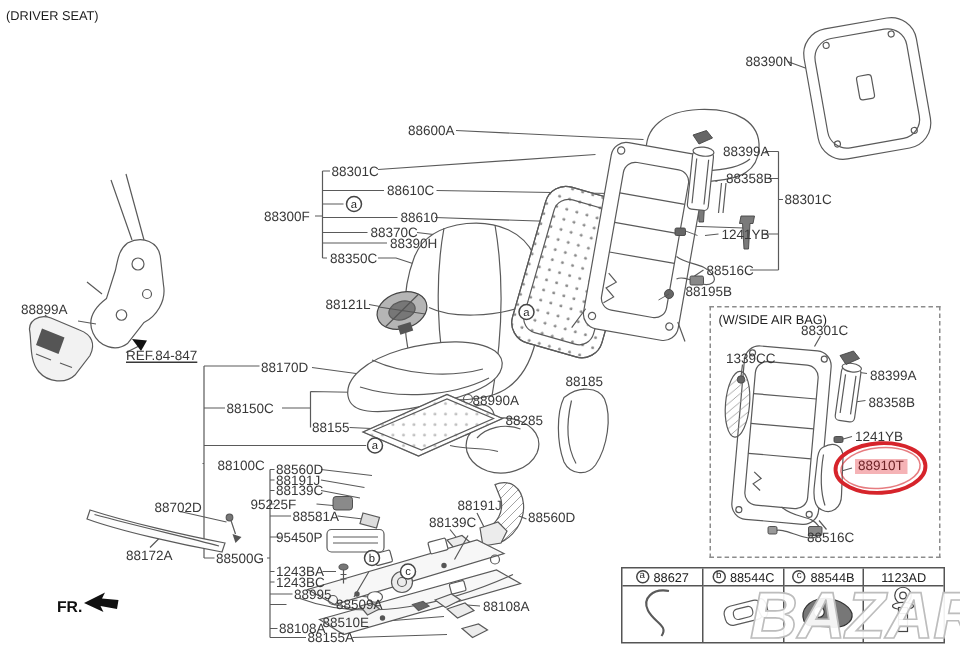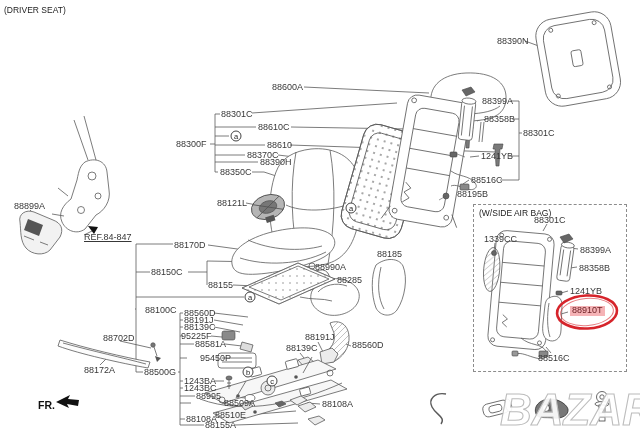--- a/index.html
+++ b/index.html
@@ -285,23 +285,23 @@
       <div class="part-label" style="left: 217px; top: 199px;">88121L</div>
       <div class="part-label" style="left: 14px; top: 202px;">88899A</div>
       <div class="part-label underline" style="left: 84px; top: 233px;">REF.84-847</div>
       <div class="part-label" style="left: 174px; top: 241px;">88170D</div>
       <div class="part-label" style="left: 151px; top: 268px;">88150C</div>
       <div class="part-label" style="left: 208px; top: 281px;">88155</div>
       <div class="part-label" style="left: 101px; top: 306px; margin-left: 44px;">88100C</div>
       <div class="part-label" style="left: 184px; top: 309px;">88560D</div>
       <div class="part-label" style="left: 184px; top: 316px;">88191J</div>
       <div class="part-label" style="left: 184px; top: 323px;">88139C</div>
-      <div class="part-label" style="left: 181px; top: 332px;">95225F</div>
+      <div class="part-label" style="left: 167px; top: 332px;">95225F</div>
       <div class="part-label" style="left: 195px; top: 340px;">88581A</div>
-      <div class="part-label" style="left: 200px; top: 354px;">95450P</div>
+      <div class="part-label" style="left: 184px; top: 354px;">95450P</div>
       <div class="part-label" style="left: 103px; top: 334px;">88702D</div>
       <div class="part-label" style="left: 84px; top: 366px;">88172A</div>
       <div class="part-label" style="left: 144px; top: 368px;">88500G</div>
       <div class="part-label" style="left: 184px; top: 377px;">1243BA</div>
       <div class="part-label" style="left: 184px; top: 384px;">1243BC</div>
       <div class="part-label" style="left: 196px; top: 392px;">88995</div>
       <div class="part-label" style="left: 192px; top: 399px; margin-left: 32px;">88509A</div>
       <div class="part-label" style="left: 186px; top: 415px;">88108A</div>
       <div class="part-label" style="left: 215px; top: 411px;">88510E</div>
       <div class="part-label" style="left: 205px; top: 421px;">88155A</div>
@@ -328,20 +328,41 @@
       <div class="part-label" style="left: 538px; top: 354px;">88516C</div>
     </div>
   <div id="callouts">
       <span class="callout" style="left: 236px; top: 136px;">a</span>
       <span class="callout" style="left: 351px; top: 208px;">a</span>
       <span class="callout" style="left: 250px; top: 297px;">a</span>
       <span class="callout" style="left: 248px; top: 372px;">b</span>
       <span class="callout" style="left: 272px; top: 381px;">c</span>
     </div>
 
+  <div class="ref-table">
+      <div class="ref-cell">
+        <span class="callout-inline">a</span>
+        <span>88627</span>
+      </div>
+      <div class="ref-cell">
+        <span class="callout-inline">b</span>
+        <span>88544C</span>
+      </div>
+      <div class="ref-cell">
+        <span class="callout-inline">c</span>
+        <span>88544B</span>
+      </div>
+      <div class="ref-cell last">
+        <span>1123AD</span>
+      </div>
+      <div class="ref-cell body"></div>
+      <div class="ref-cell body"></div>
+      <div class="ref-cell body"></div>
+      <div class="ref-cell body last"></div>
+    </div>
 
   <div class="fr">FR.</div>
 
   <svg class="overlay" width="640" height="437" viewBox="0 0 640 437">
     <ellipse cx="587" cy="312" rx="30" ry="16.5" fill="none" stroke="#d6242b" stroke-width="2.6" transform="rotate(-3 587 312)"></ellipse>
     <ellipse cx="587" cy="312" rx="26.5" ry="13.5" fill="none" stroke="#d6242b" stroke-width="1" opacity="0.6" transform="rotate(-5 587 312)"></ellipse>
     <text x="577" y="425" text-anchor="middle" font-family="Liberation Sans, sans-serif" font-size="44" font-weight="bold" font-style="italic" fill="rgba(255,255,255,0.92)" stroke="#bdbdbd" stroke-width="1.1">BAZAR</text>
   </svg>
 </div>
 

